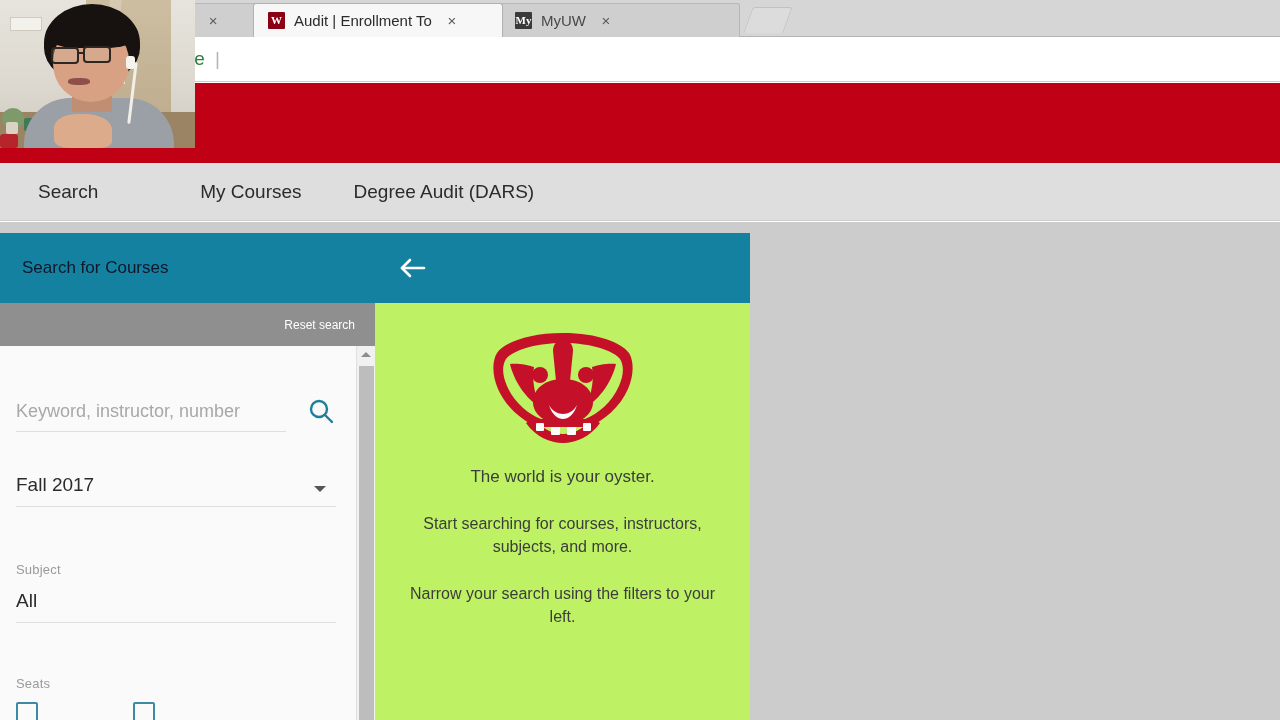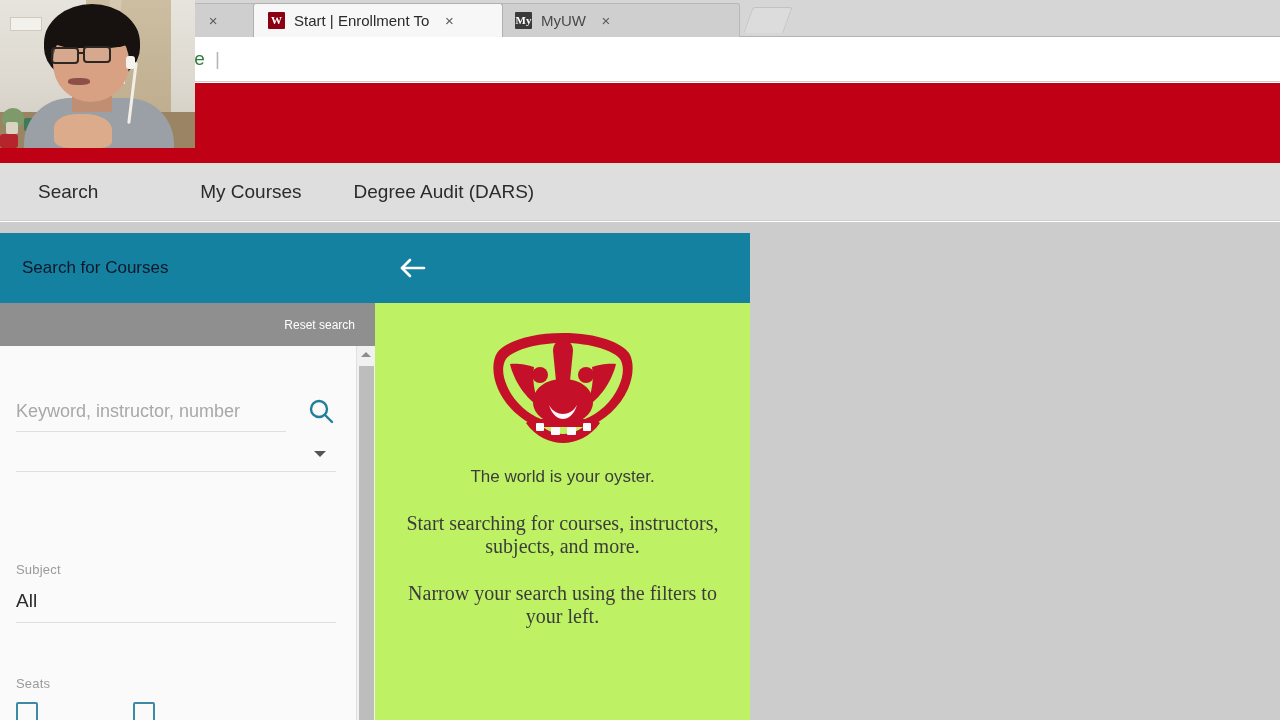--- a/index.html
+++ b/index.html
@@ -214,21 +214,21 @@
     display: flex; flex-direction: column; align-items: center;
   }
   .bucky { width: 150px; height: 112px; }
   .oyster {
     margin-top: 24px;
     font-size: 17px; color: #3c3c3c;
   }
   .blurb {
     margin-top: 25px;
     width: 318px; text-align: center;
-    font-size: 20px; color: #3c3c3c; line-height: 23px; font-family: Liberation Serif, serif;
+    font-size: 16px; color: #3c3c3c; line-height: 23px;
   }
   .blurb.second { margin-top: 24px; }
 
   
   .webcam {
     position: absolute; left: 0; top: 0; width: 195px; height: 148px;
     overflow: hidden; z-index: 40;
     background: #b9b5ac;
   }
   .wc-wall {
@@ -347,21 +347,21 @@
 
   <div class="tabstrip">
 
     <div class="tab" id="tab0">
       <span class="tab-title">r | N</span>
       <span class="tab-close">×</span>
     </div>
 
     <div class="tab active" id="tab1">
       <span class="favicon fav-w">W</span>
-      <span class="tab-title">Start | Enrollment To</span>
+      <span class="tab-title">Audit | Enrollment To</span>
       <span class="tab-close">×</span>
     </div>
 
     <div class="tab" id="tab2">
       <span class="favicon fav-my">My</span>
       <span class="tab-title">MyUW</span>
       <span class="tab-close">×</span>
     </div>
 
     <div class="newtab"></div>
@@ -400,20 +400,21 @@
       </div>
 
       <div id="search-icon-btn">
         <svg width="32" height="32" viewBox="0 0 32 32" aria-hidden="true">
           <circle cx="14" cy="13" r="8" fill="none" stroke="#1f7f9b" stroke-width="2.4"></circle>
           <line x1="20" y1="19" x2="27" y2="26" stroke="#1f7f9b" stroke-width="2.4" stroke-linecap="round"></line>
         </svg>
       </div>
 
       <div class="field field-underline" id="term-field">
+        <div class="field-value">Fall 2017</div>
         <div id="term-caret"></div>
       </div>
 
       <div class="field field-underline" id="subject-field">
         <div class="field-label">Subject</div>
         <div class="field-value">All</div>
       </div>
 
       <div class="field" id="seats-field">
         <div class="field-label">Seats</div>

